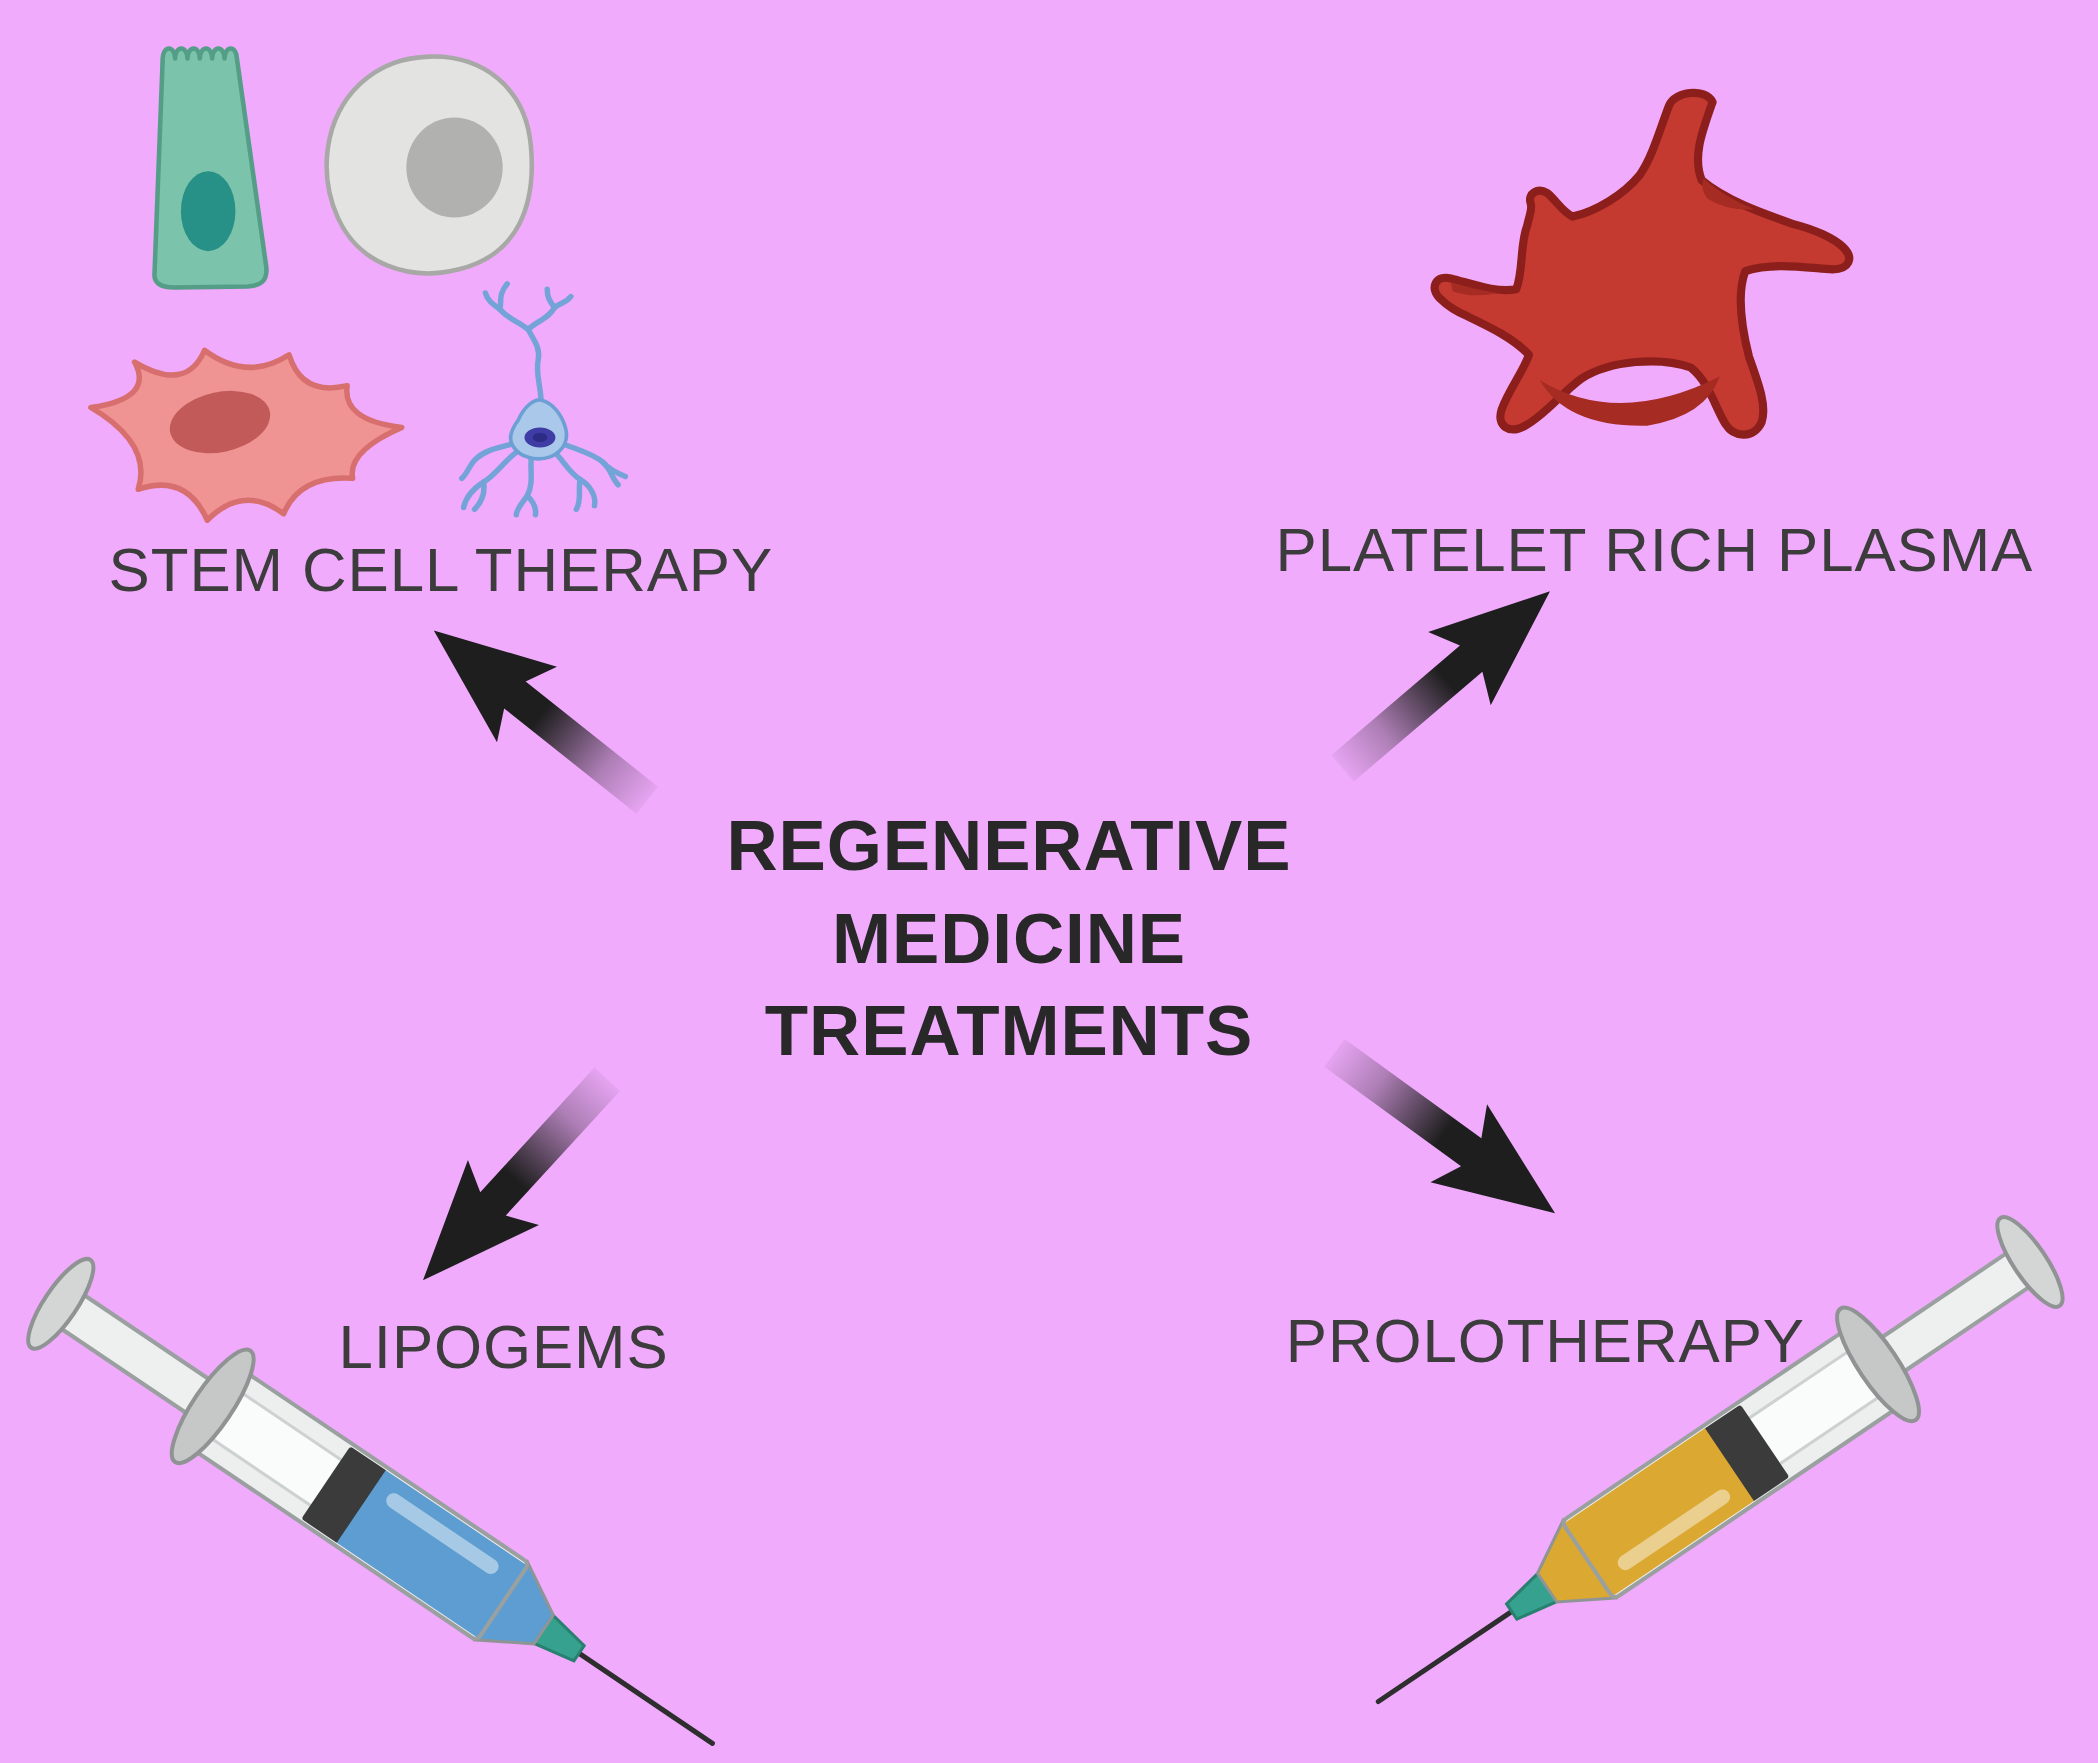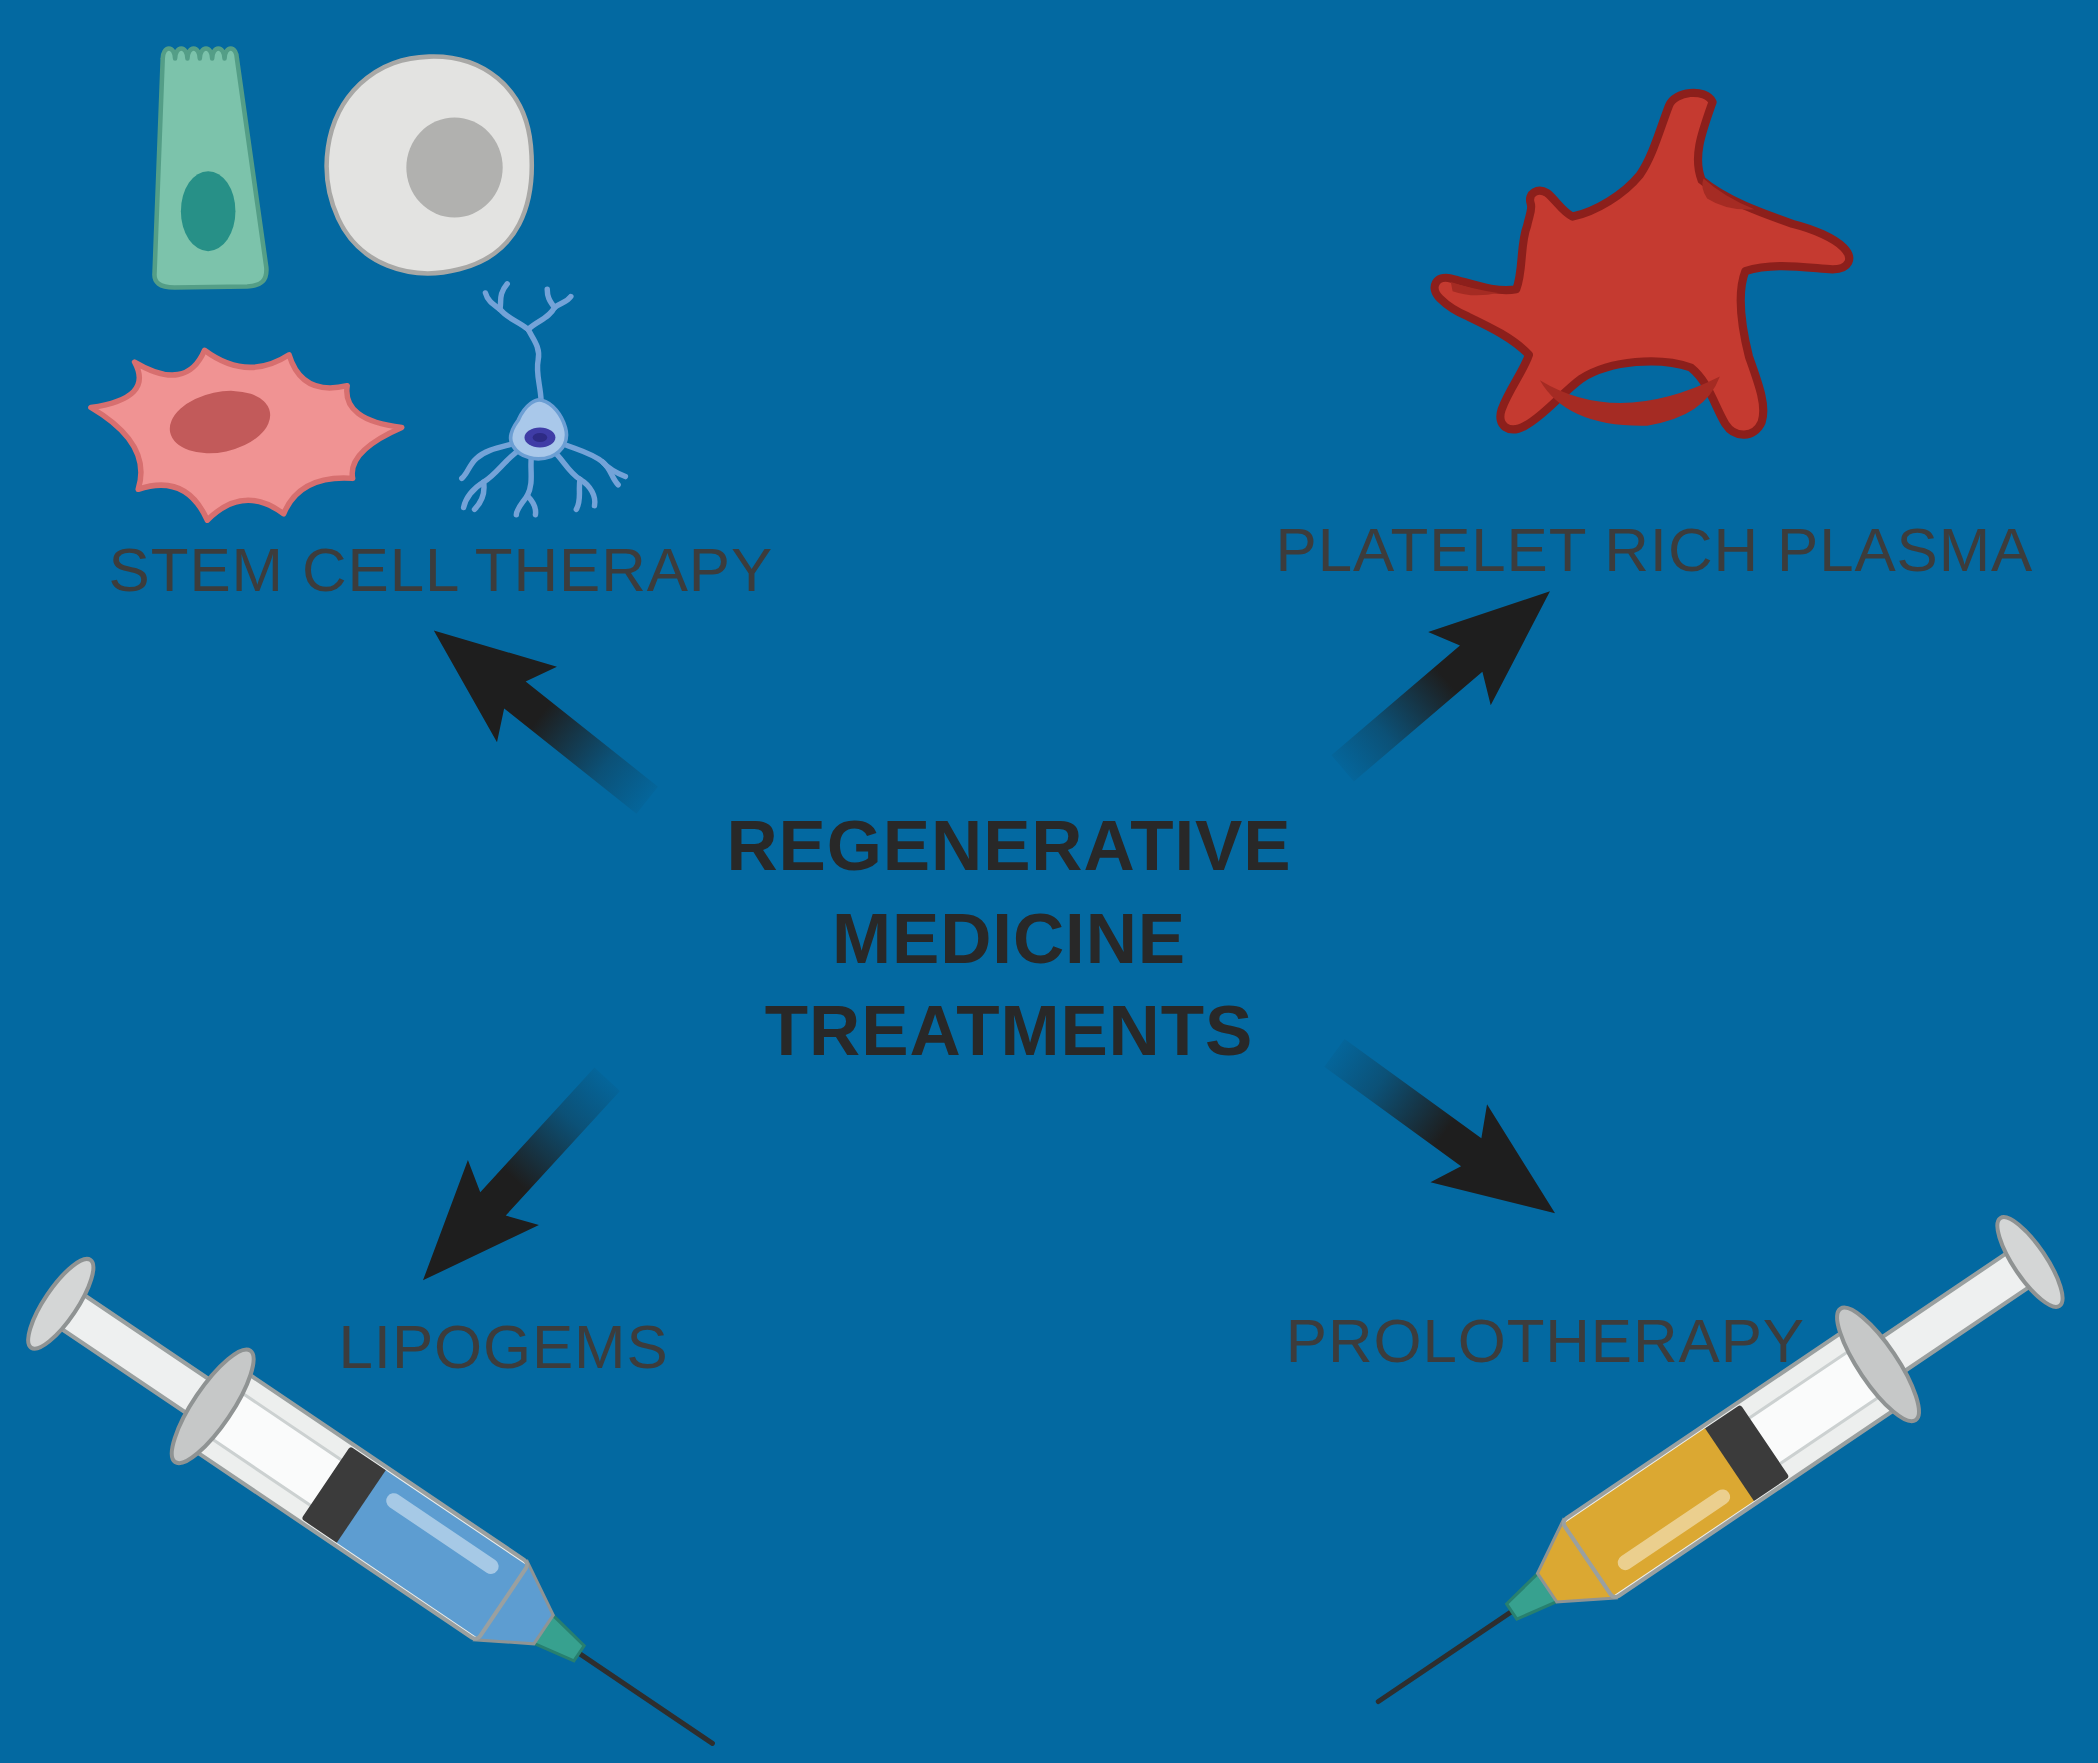--- a/index.html
+++ b/index.html
@@ -1,16 +1,16 @@
 <!DOCTYPE html>
 <html style="font-size:14.5px"><head>
 <meta charset="utf-8">
 <style>
   html,body{margin:0;padding:0;background:#ffffff;}
-  .canvas{position:relative;width:2098px;height:1764px;background:#0369a1;overflow:hidden;
+  .canvas{position:relative;width:2098px;height:1764px;background:#f0abfc;overflow:hidden;
           font-family:"Liberation Sans", sans-serif;}
   svg{display:block;width:2098px;height:1764px;}
   text.node-label{font-family:"Liberation Sans", sans-serif;font-size:68px;fill:#3c3c3c;
                   letter-spacing:1px;}
   text.center-title{font-family:"Liberation Sans", sans-serif;font-size:78px;font-weight:bold;
                     fill:#282828;letter-spacing:1px;}
 </style>
 </head>
 <body>
 

